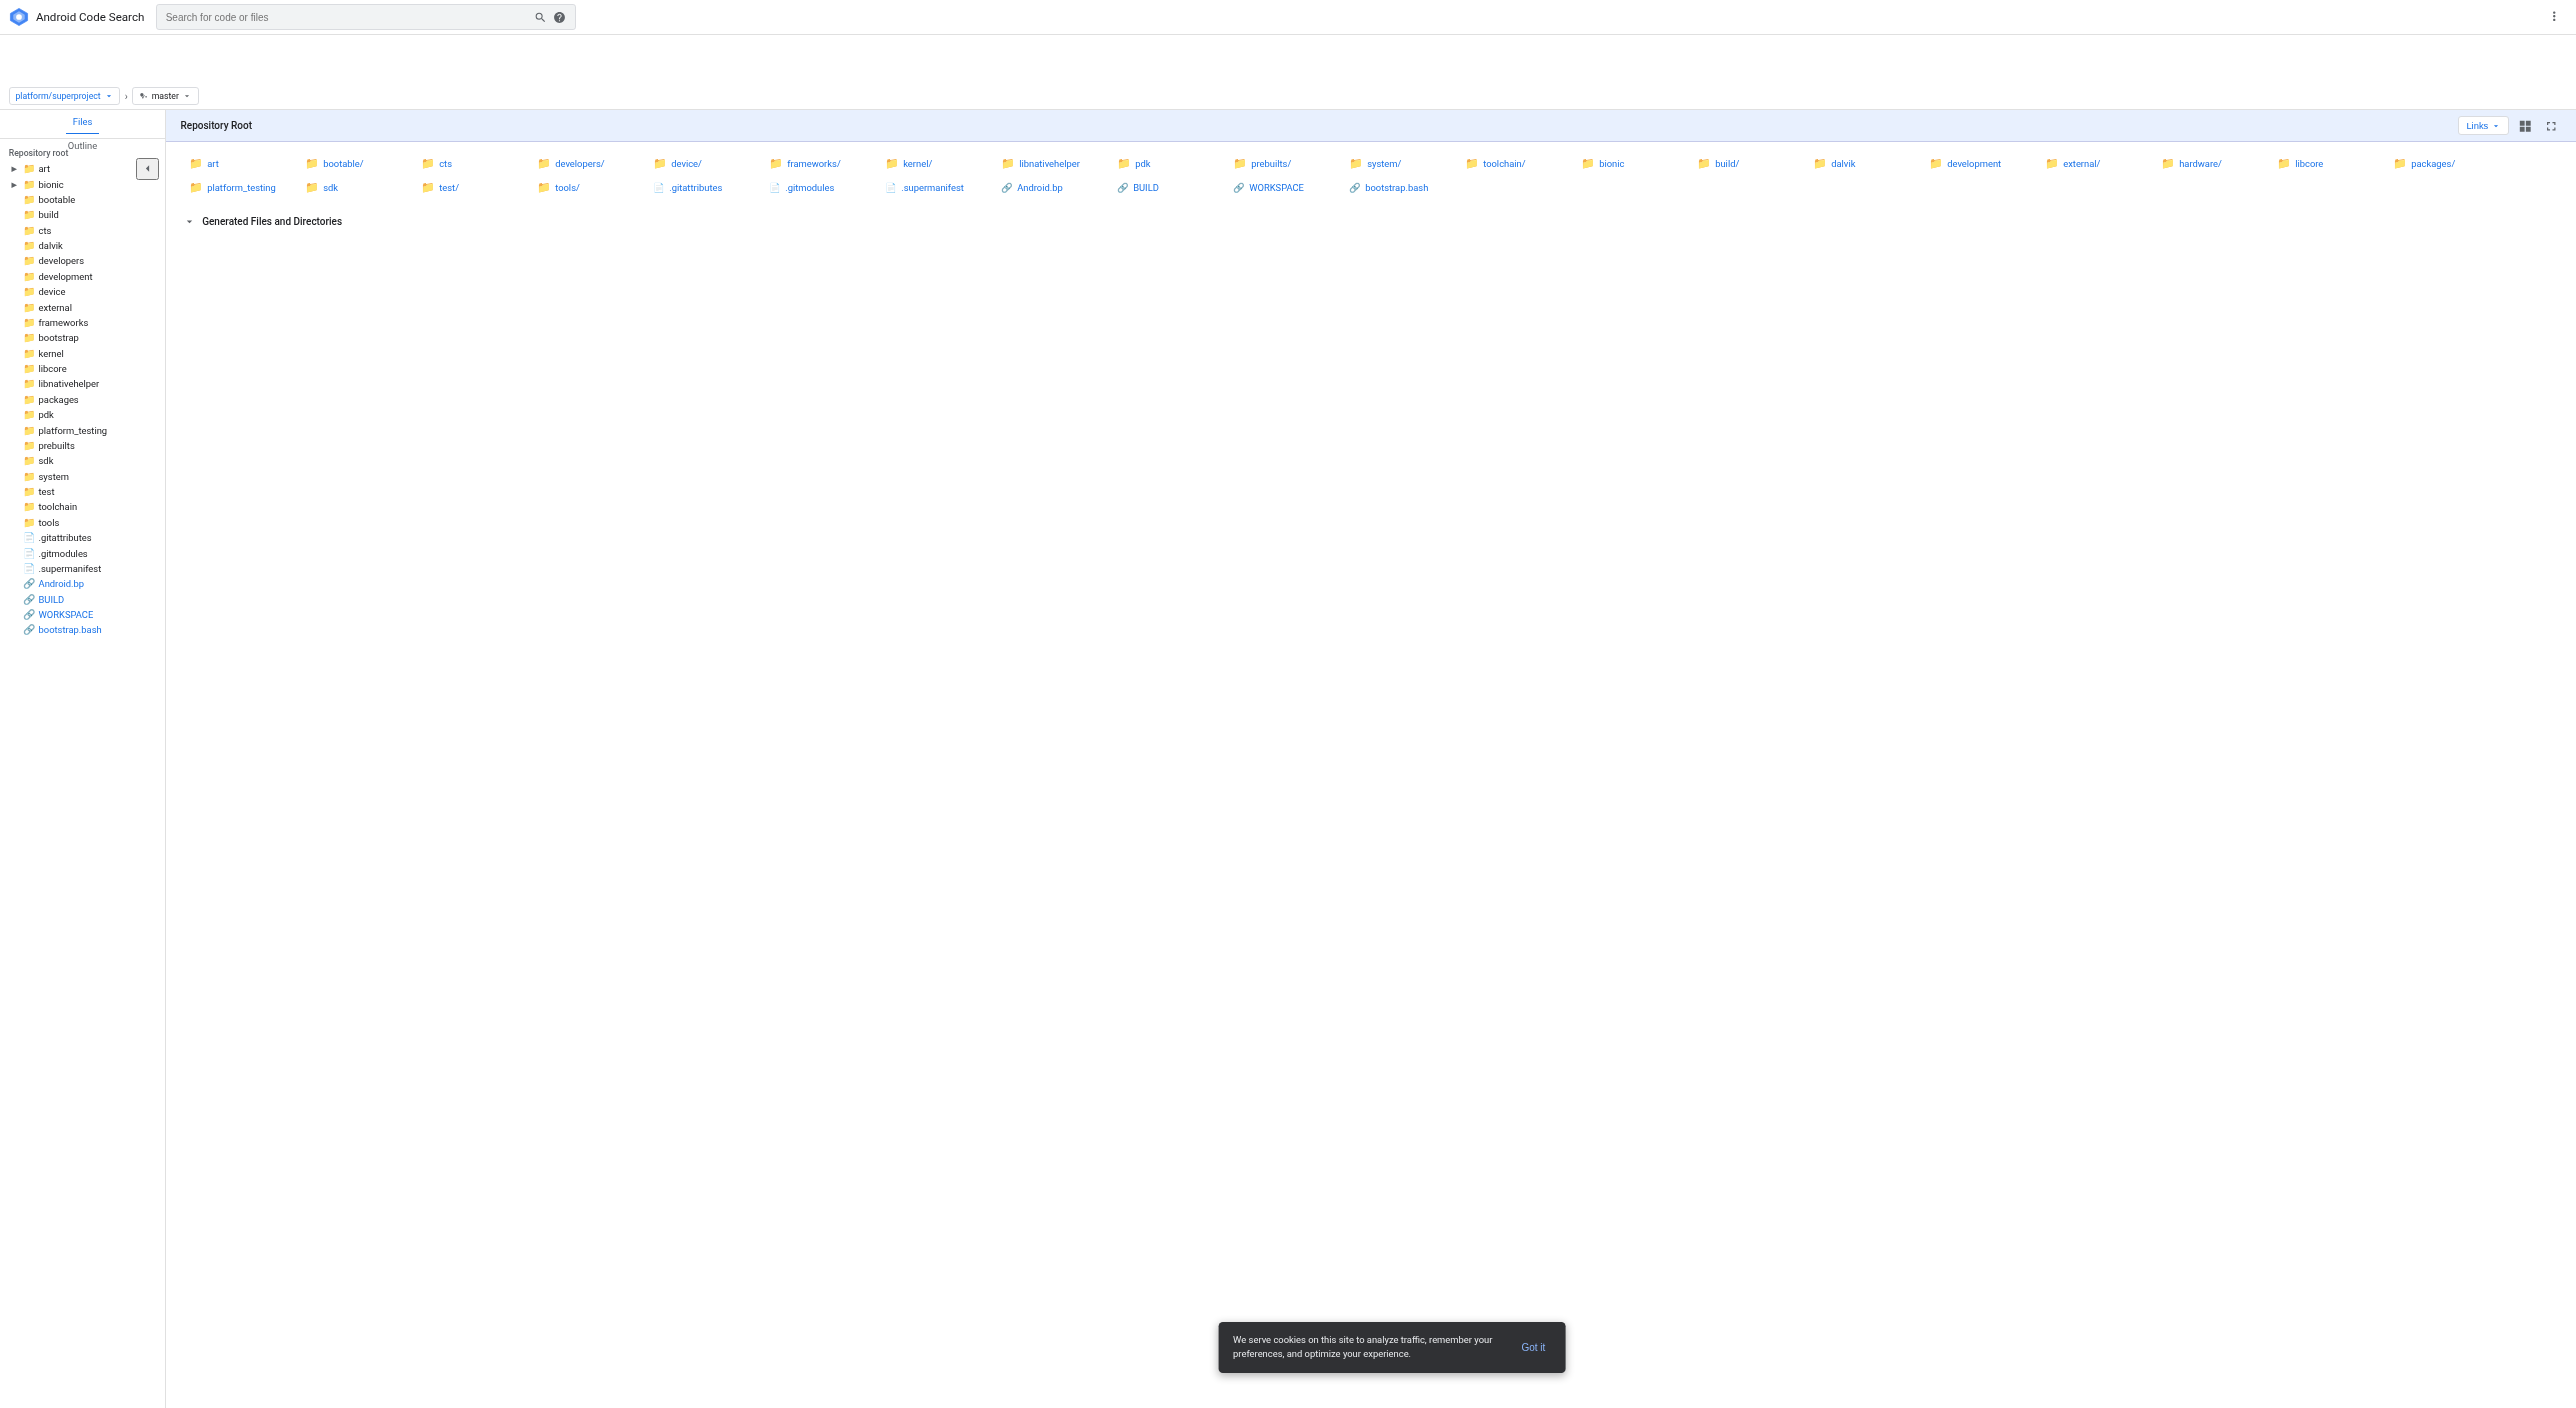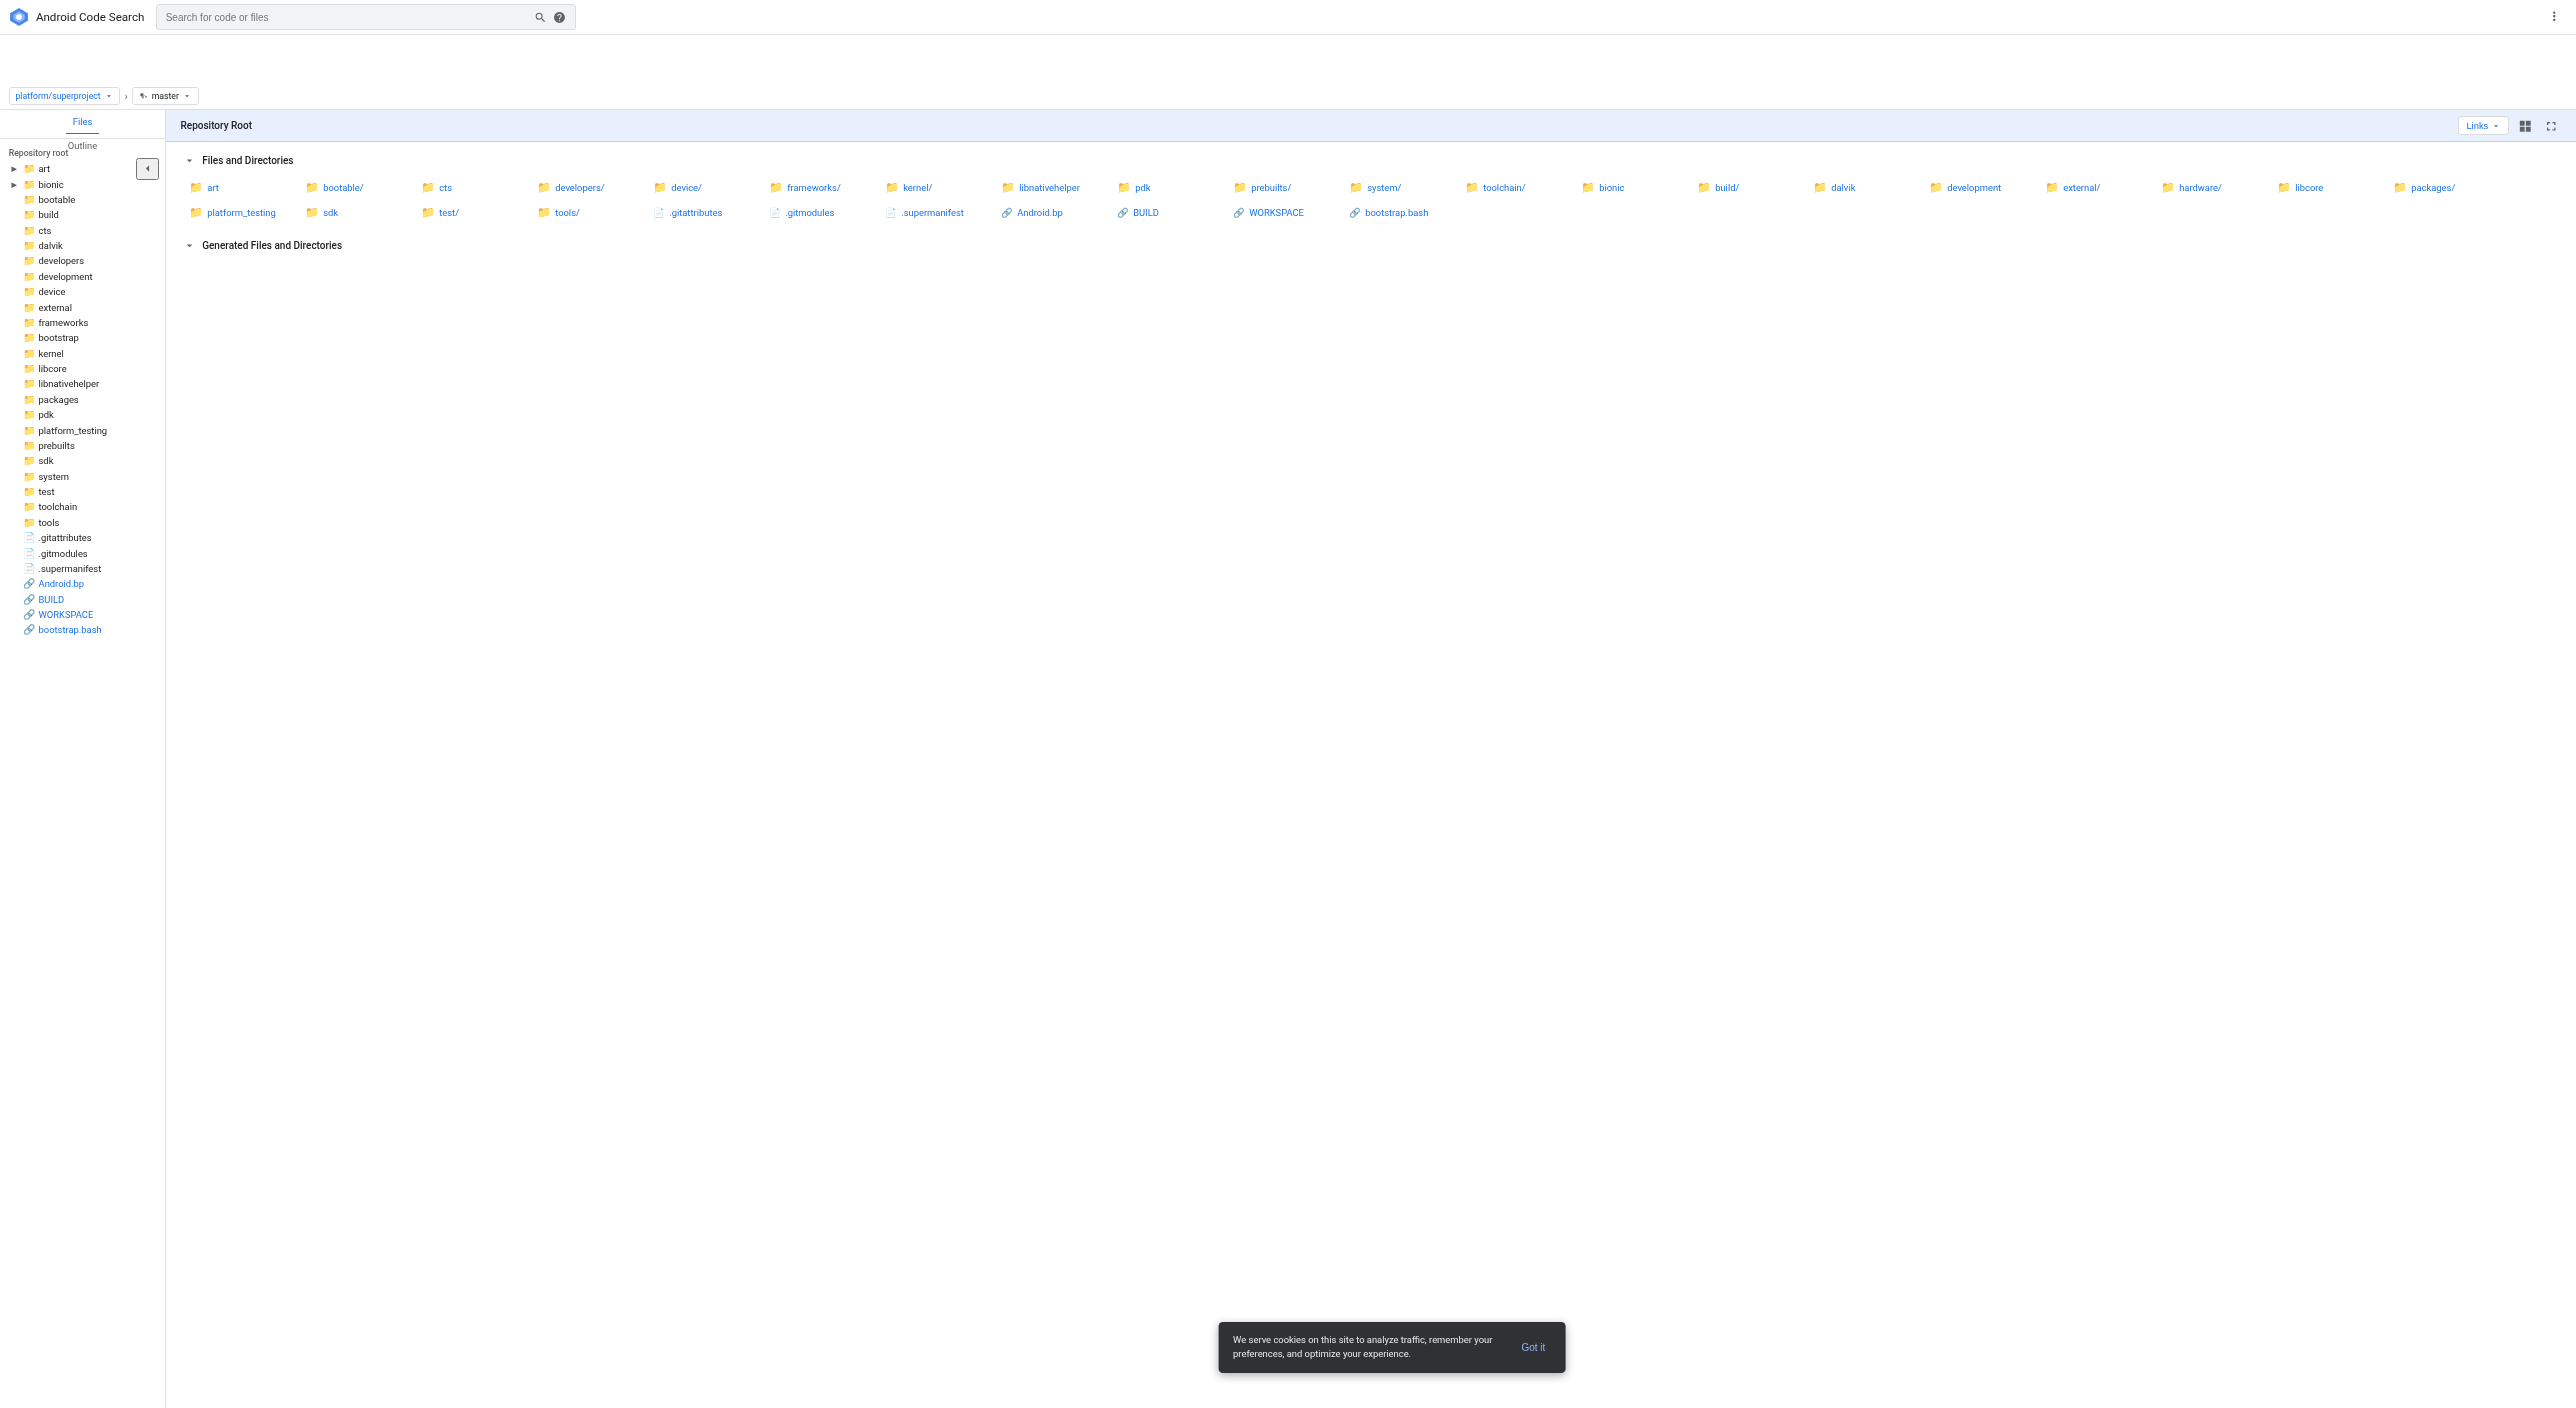--- a/index.html
+++ b/index.html
@@ -317,28 +317,20 @@
         <span class="view-btn">
           <svg width="14.5" height="14.5" viewBox="0 0 24 24" fill="#5f6368">
               <path d="M7 14H5v5h5v-2H7v-3zm-2-4h2V7h3V5H5v5zm12 7h-3v2h5v-5h-2v3zM14 5v2h3v3h2V5h-5z"></path>
             </svg>
         </span>
       </div>
     </div>
 
     <div class="file-grid-container">
 
-      <div class="section-header">
-        <span class="section-toggle">
-          <svg width="13" height="13" viewBox="0 0 24 24" fill="#5f6368">
-              <path d="M7 10l5 5 5-5z"></path>
-            </svg>
-        </span>
-        <span class="section-title">Files and Directories</span>
-      </div>
       <div class="files-grid">
 
         <div class="file-item">
           <span class="file-icon">📁</span>
           <span>art</span>
         </div>
         <div class="file-item">
           <span class="file-icon">📁</span>
           <span>bootable/</span>
         </div>

